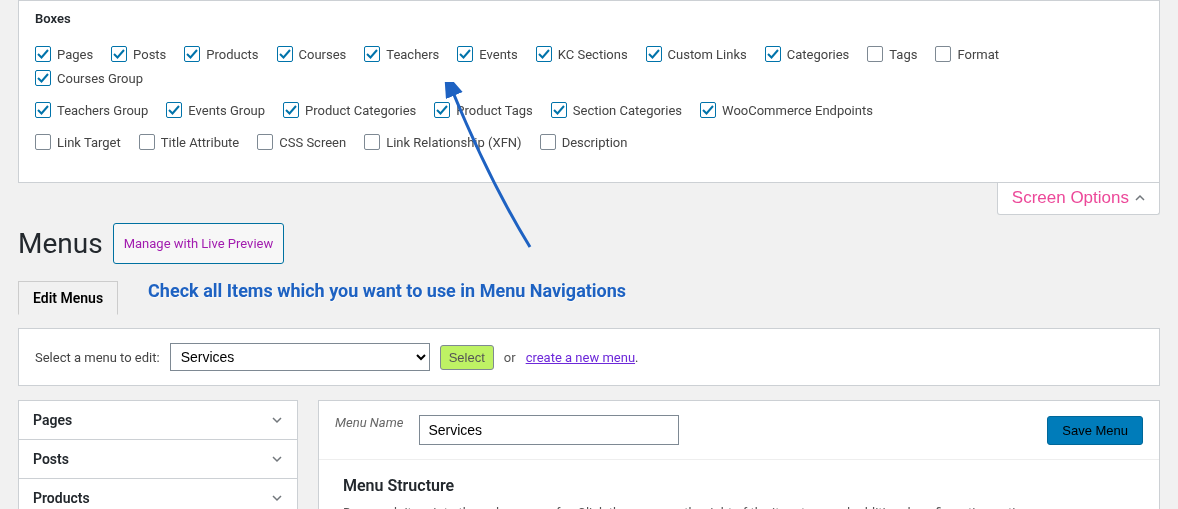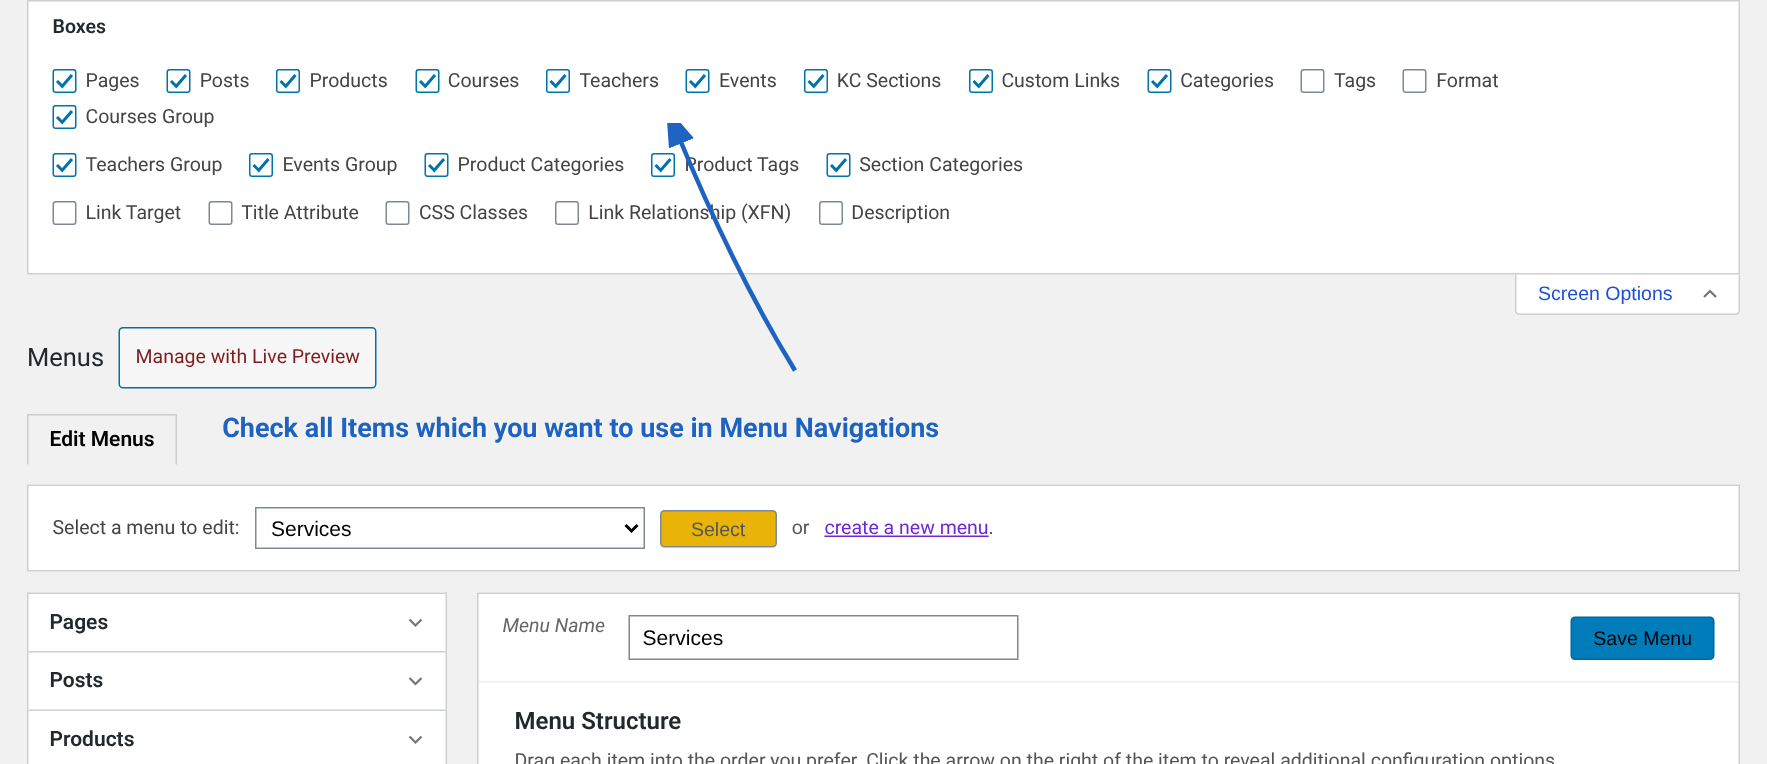--- a/index.html
+++ b/index.html
@@ -7,33 +7,33 @@
   .top-panel { background: #fff; border: 1px solid #ccd0d4; padding: 10px 16px 16px; margin: 0 18px; }
   .section-title { font-size: 13px; font-weight: 600; color: #23282d; margin-bottom: 20px; }
   .check-row { display: flex; flex-wrap: wrap; gap: 0; margin-bottom: 8px; }
   .check-item { display: inline-flex; align-items: center; margin-right: 18px; margin-bottom: 8px; cursor: pointer; }
   .cb { width: 16px; height: 16px; border: 1px solid #7e8993; border-radius: 2px; margin-right: 6px; display: inline-flex; align-items: center; justify-content: center; background: #fff; }
   .cb.checked { border-color: #0073aa; }
   .cb.checked svg { display: block; }
   .cb svg { display: none; width: 12px; height: 12px; }
   .sub-title { font-size: 13px; font-weight: 600; color: #23282d; margin: 10px 0 10px; }
   .screen-options-row { display: flex; justify-content: flex-end; margin: 0 18px; margin-top: -1px; }
-  .screen-options-btn { background: #fff; border: 1px solid #ccd0d4; border-top: none; padding: 6px 14px; font-size: 13px; color: #1d4ed8; cursor: pointer; display: inline-flex; align-items: center; gap: 20px; border-radius: 0 0 3px 3px; }
+  .screen-options-btn { background: #fff; border: 1px solid #ccd0d4; border-top: none; padding: 6px 14px; font-size: 17px; color: #ec4899; cursor: pointer; display: inline-flex; align-items: center; gap: 6px; border-radius: 0 0 3px 3px; }
   .screen-options-btn svg { width: 10px; height: 10px; }
   .page-head { display: flex; align-items: center; gap: 10px; margin: 8px 18px 16px; }
-  .page-head h1 { font-size: 17px; font-weight: 400; color: #23282d; }
-  .btn { display: inline-block; background: #f7f7f7; border: 1px solid #0071a1; color: #7f1d1d; padding: 12px 10px; font-size: 13px; border-radius: 3px; cursor: pointer; text-decoration: none; }
+  .page-head h1 { font-size: 28px; font-weight: 400; color: #23282d; }
+  .btn { display: inline-block; background: #f7f7f7; border: 1px solid #0071a1; color: #a21caf; padding: 12px 10px; font-size: 13px; border-radius: 3px; cursor: pointer; text-decoration: none; }
   .tabs { display: flex; margin: 0 18px; }
   .tab { padding: 8px 14px; border: 1px solid #ccc; background: #e5e5e5; font-size: 14px; color: #555; cursor: pointer; margin-right: 0; position: relative; top: 1px; }
   .tab.active { background: #f1f1f1; border-bottom-color: #f1f1f1; font-weight: 600; color: #000; }
   .tab + .tab { margin-left: 8px; }
   .annot { color: #1e62c2; font-weight: 700; font-size: 18px; margin-left: 30px; text-shadow: 1px 1px 0 rgba(255,255,255,0.6); }
   .select-panel { background: #fff; border: 1px solid #ccd0d4; margin: 14px 18px; padding: 14px 16px; display: flex; align-items: center; gap: 10px; }
   .select-panel select { min-width: 260px; height: 28px; border: 1px solid #7e8993; background: #fff; padding: 2px 6px; font-size: 14px; }
-  .plain-btn { background: #eab308; border: 1px solid #7e8993; color: #555; padding: 4px 20px; font-size: 13px; border-radius: 3px; cursor: pointer; }
+  .plain-btn { background: #bef264; border: 1px solid #7e8993; color: #555; padding: 4px 8px; font-size: 13px; border-radius: 3px; cursor: pointer; }
   .or { color: #555; }
   .link { color: #6d28d9; text-decoration: underline; cursor: pointer; }
   .main-cols { display: flex; gap: 20px; margin: 0 18px; }
   .sidebar { width: 280px; }
   .acc { background: #fff; border: 1px solid #ccd0d4; border-bottom: none; }
   .acc-item { border-bottom: 1px solid #ccd0d4; padding: 11px 14px; display: flex; justify-content: space-between; align-items: center; cursor: pointer; font-size: 14px; font-weight: 600; color: #23282d; }
   .acc-item svg { width: 12px; height: 12px; fill: #72777c; }
   .content { flex: 1; background: #fff; border: 1px solid #ccd0d4; }
   .content-head { display: flex; align-items: center; justify-content: space-between; padding: 14px 16px; border-bottom: 1px solid #eee; }
   .content-head-left { display: flex; align-items: flex-start; gap: 16px; }
@@ -173,33 +173,41 @@
         <span>Product Tags</span>
       </label>
       <label class="check-item">
         <span class="cb checked">
           <svg viewBox="0 0 12 12">
             <path d="M1 6 L4.5 9.5 L11 2" stroke="#0073aa" stroke-width="2" fill="none"></path>
           </svg>
         </span>
         <span>Section Categories</span>
       </label>
+      <label class="check-item">
+        <span class="cb checked">
+          <svg viewBox="0 0 12 12">
+            <path d="M1 6 L4.5 9.5 L11 2" stroke="#0073aa" stroke-width="2" fill="none"></path>
+          </svg>
+        </span>
+        <span>WooCommerce Endpoints</span>
+      </label>
     </div>
   <div class="check-row" id="adv-row">
       <label class="check-item">
         <span class="cb"></span>
         <span>Link Target</span>
       </label>
       <label class="check-item">
         <span class="cb"></span>
         <span>Title Attribute</span>
       </label>
       <label class="check-item">
         <span class="cb"></span>
-        <span>CSS Classes</span>
+        <span>CSS Screen</span>
       </label>
       <label class="check-item">
         <span class="cb"></span>
         <span>Link Relationship (XFN)</span>
       </label>
       <label class="check-item">
         <span class="cb"></span>
         <span>Description</span>
       </label>
     </div>

